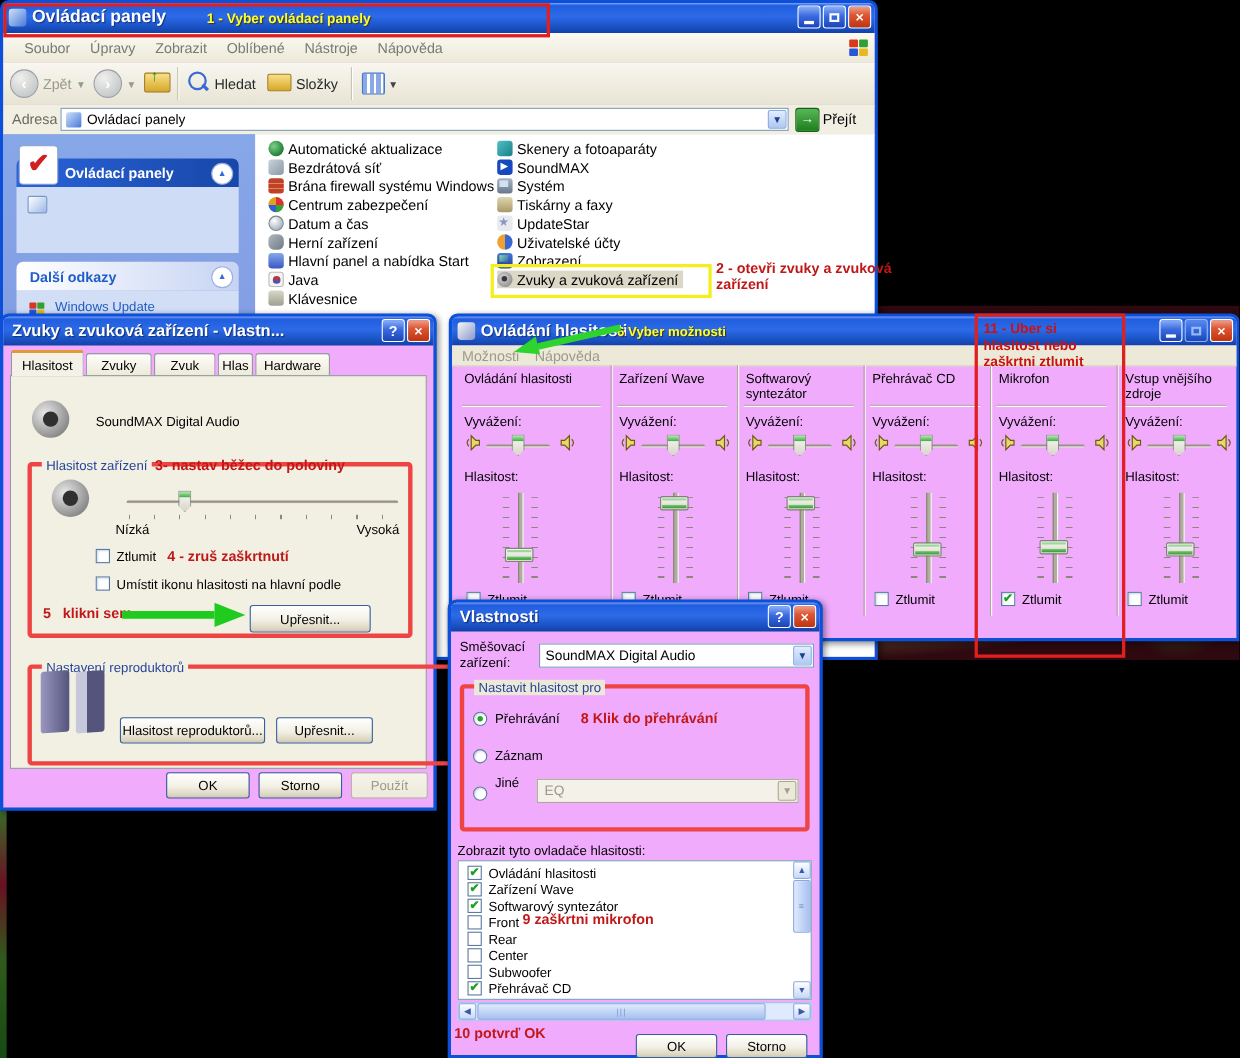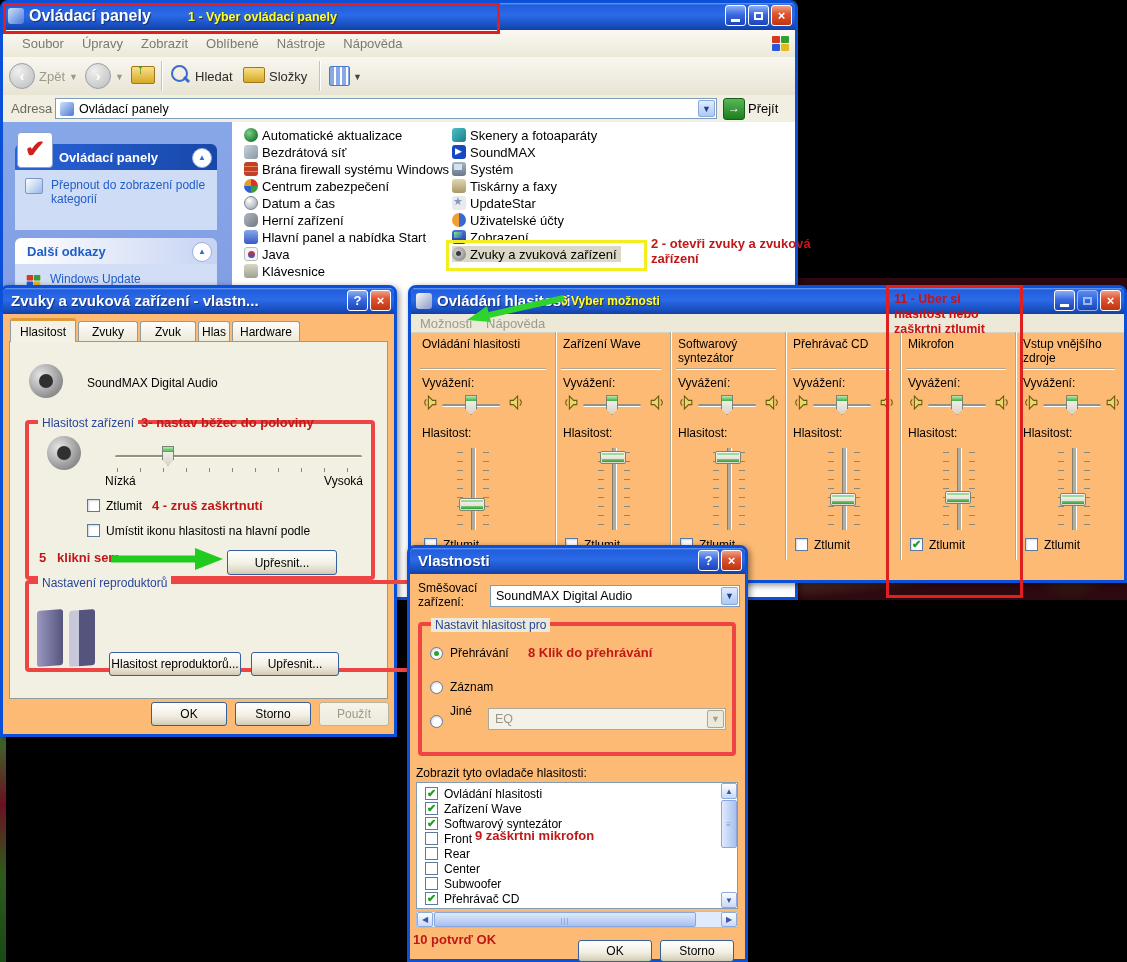--- a/index.html
+++ b/index.html
@@ -13,21 +13,21 @@
       radial-gradient(closest-side at 30% 72%, #2f5a1c, #1d3a12 70%, transparent),
       radial-gradient(closest-side at 50% 22%, #8a1e30, transparent),
       radial-gradient(closest-side at 66% 62%, #c8b478, #8a7a48 60%, transparent),
       radial-gradient(closest-side at 84% 30%, #6a1022, transparent),
       radial-gradient(closest-side at 95% 75%, #3a6a22, transparent),
       radial-gradient(closest-side at 42% 88%, #55102a, transparent);}
   .flowers-strip{position:absolute;left:0;top:737px;width:6px;height:225px;z-index:1;
     background:linear-gradient(180deg,#3a6a28,#6a1022 30%,#2f5a1c 60%,#184a14);}
   
   .win{position:absolute;box-sizing:border-box;border:3px solid #0b50d8;border-radius:8px 8px 0 0;
-    background:#fdba74;box-shadow:2px 2px 6px rgba(0,0,0,.45);}
+    background:#f0abfc;box-shadow:2px 2px 6px rgba(0,0,0,.45);}
   .tbar{position:absolute;left:0;top:0;right:0;height:26px;border-radius:5px 5px 0 0;
     background:linear-gradient(180deg,#6a9cf8 0%,#215ede 8%,#2c6ae8 45%,#1950c0 82%,#1240a8 100%);
     color:#fff;font-weight:bold;font-size:15px;text-shadow:1px 1px 1px #12307a;}
   .tbar .ttl{position:absolute;top:4px;white-space:nowrap;overflow:hidden;}
   .wbtns{position:absolute;right:3px;top:2px;display:flex;gap:2px;}
   .wbtn{width:21px;height:21px;box-sizing:border-box;border-radius:3px;border:1px solid #fff;
     display:flex;align-items:center;justify-content:center;color:#fff;font-size:13px;font-weight:bold;
     background:linear-gradient(180deg,#8cb0f4,#3a6ae0 45%,#1c44b8);text-shadow:none;}
   .wbtn.close{background:linear-gradient(180deg,#f0a088,#dd5633 40%,#c03410);}
   .wbtn.pale{opacity:.55;}
@@ -231,21 +231,20 @@
     </div>
     <div class="sidebar" style="left:0;top:119px;width:229px;height:475px">
       <div class="sbpanel" style="left:12px;top:22px;width:202px">
         <div style="position:absolute;left:2px;top:-12px;width:34px;height:34px;background:#fff;border:1px solid #8aa0d0;border-radius:4px;z-index:3;color:#d02020;font-size:24px;font-weight:bold;text-align:center;line-height:32px">✔</div>
         <div class="sbhead dark">
           <span>Ovládací panely</span>
           <span class="sbchev">▲</span>
         </div>
         <div class="sbbody" style="min-height:44px">
           <span style="width:16px;height:14px;background:linear-gradient(135deg,#fff,#9ab8e8);border:1px solid #7a98c8;border-radius:2px;flex:0 0 16px"></span>
-          <span>Přepnout do zobrazení podle kategorií</span>
         </div>
       </div>
       <div class="sbpanel" style="left:12px;top:116px;width:202px">
         <div class="sbhead lite">
           <span>Další odkazy</span>
           <span class="sbchev">▲</span>
         </div>
         <div class="sbbody" style="background:#d2def6;min-height:30px">
           <span class="winflag" style="transform:scale(.8);flex:0 0 17px">
             <span class="wf-r"></span>
@@ -559,21 +558,21 @@
     <div class="ann" style="left:149px;top:210px">4 - zruš zaškrtnutí</div>
     <span class="cb" style="left:84px;top:236px"></span>
     <span class="cblbl" style="left:103px;top:236px">Umístit ikonu hlasitosti na hlavní podle</span>
     <div class="ann pre" style="left:36px;top:262px">5   klikni sem</div>
     <svg class="arrow-svg" style="left:106px;top:258px" width="116" height="26" viewBox="0 0 116 26">
       <line x1="2" y1="13" x2="86" y2="13" stroke="#1ecb1e" stroke-width="7"></line>
       <polygon points="86,2 114,13 86,24" fill="#1ecb1e"></polygon>
     </svg>
     <div class="btn" style="left:224px;top:262px;width:110px;height:25px">Upřesnit...</div>
 
-    <div class="groupbox" style="left:22px;top:292px;width:420px;height:92px">
+    <div class="groupbox" style="left:22px;top:316px;width:420px;height:92px">
       <span class="grouplabel tabpage-label">Nastavení reproduktorů</span>
     </div>
     <div style="position:absolute;left:34px;top:322px;width:26px;height:56px;background:linear-gradient(90deg,#9a98c0,#55547c);border-radius:3px;transform:skewY(-4deg)"></div>
     <div style="position:absolute;left:66px;top:322px;width:26px;height:56px;background:linear-gradient(90deg,#c8c8dc 40%,#55547c 40%);border-radius:3px;transform:skewY(-4deg)"></div>
     <div class="btn" style="left:106px;top:364px;width:132px;height:24px">Hlasitost reproduktorů...</div>
     <div class="btn" style="left:248px;top:364px;width:88px;height:24px">Upřesnit...</div>
 
     <div class="btn" style="left:148px;top:414px;width:76px;height:24px">OK</div>
     <div class="btn" style="left:232px;top:414px;width:76px;height:24px">Storno</div>
     <div class="btn disabled" style="left:316px;top:414px;width:70px;height:24px">Použít</div>

